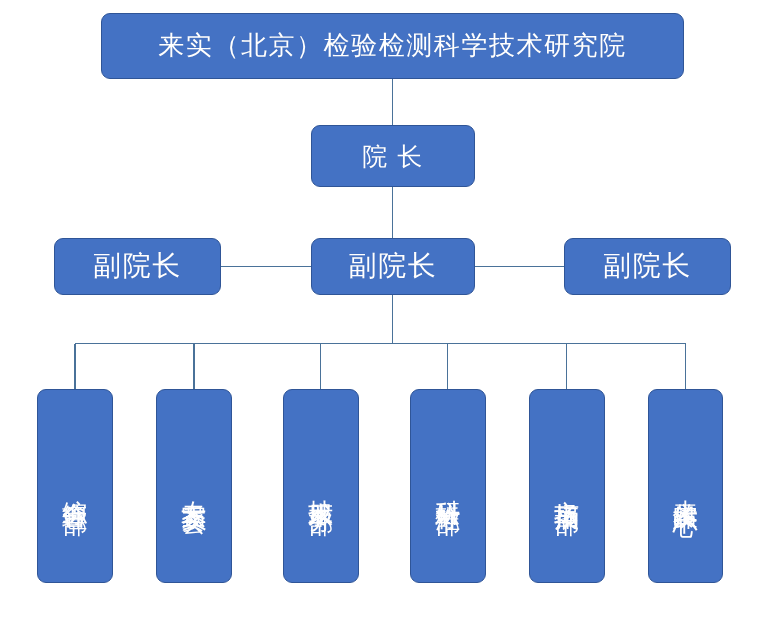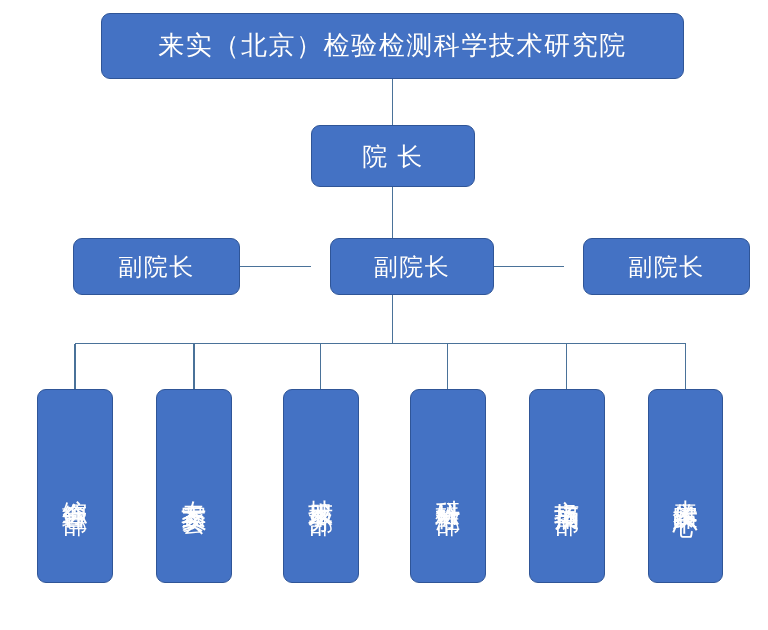--- a/index.html
+++ b/index.html
@@ -44,21 +44,21 @@
     writing-mode: horizontal-tb;
   }
   .node.vertical-text {
     writing-mode: vertical-rl;
     text-orientation: upright;
     letter-spacing: 0.10em;
     line-height: 1.05;
   }
   .node-root      { font-size: 26px; }
   .node-director  { font-size: 25px; }
-  .node-deputy    { font-size: 24px; margin-left: 19px; }
+  .node-deputy    { font-size: 28px; }
   .node-dept      { font-size: 25px; }
 </style>
 </head>
 <body>
 
 <div id="chart-root">
 
   <svg id="connector-layer" width="768" height="630" viewBox="0 0 768 630" xmlns="http://www.w3.org/2000/svg">
     <g stroke="#4A7299" stroke-width="1.4" fill="none" shape-rendering="crispEdges">
 

